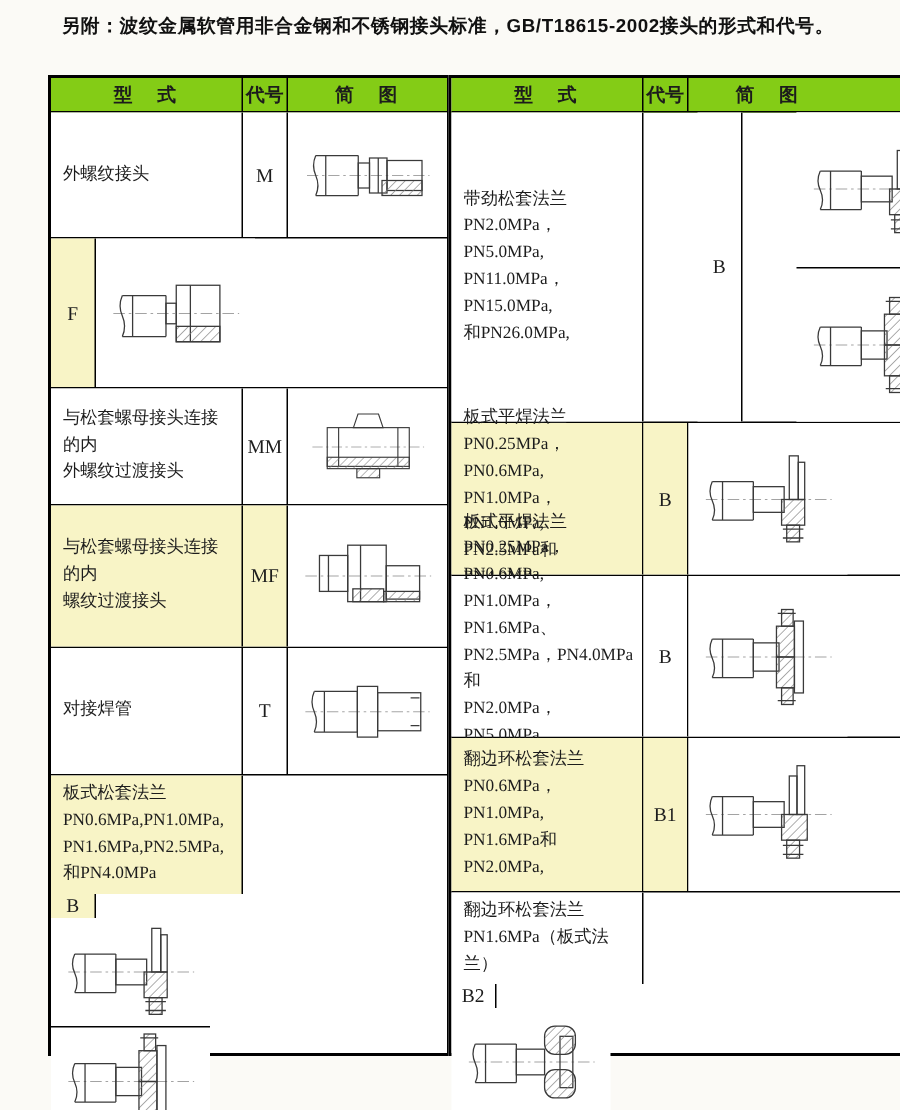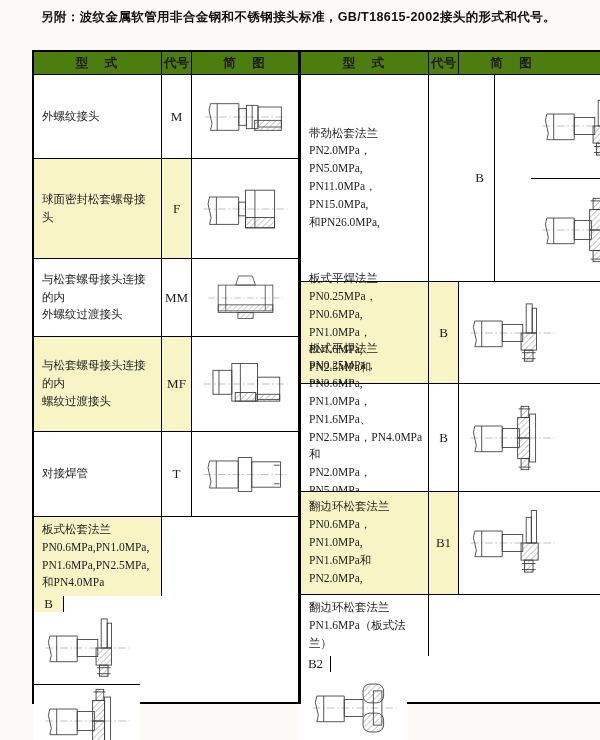--- a/index.html
+++ b/index.html
@@ -13,21 +13,21 @@
   .page{position:relative;width:600px;height:740px;}
   .title{
     position:absolute;left:41px;top:9px;
     font-size:12.5px;font-weight:700;
     font-family:"Liberation Sans","DejaVu Sans",sans-serif;
     letter-spacing:.4px;color:#111;
   }
   .tables{position:absolute;left:32px;top:50px;display:flex;}
   .tbl{border:2px solid #000;background:#fff;}
   .tbl.right{border-left-width:2px;margin-left:-1px;}
-  .hdr{display:flex;height:22px;background:#4d7c0f;border-bottom:1px solid #000;}
+  .hdr{display:flex;height:22px;background:#84cc16;border-bottom:1px solid #000;}
   .hcell{
     box-sizing:border-box;display:flex;align-items:center;justify-content:center;
     font-size:12.5px;font-weight:700;letter-spacing:2px;
   }
   .h-type{width:128px;border-right:1px solid #000;}
   .h-code{width:30px;border-right:1px solid #000;letter-spacing:0;}
   .h-diag{width:106px;}
   .row{display:flex;border-bottom:1px solid #000;box-sizing:border-box;}
   .row:last-child{border-bottom:none;flex-direction:column;}
   .cell{box-sizing:border-box;background:#fff;}
@@ -80,21 +80,20 @@
                 <rect x="44" y="32" width="9" height="20" fill="none" stroke="#3a3a3a" stroke-width="1"></rect>
                 <rect x="53" y="28" width="14" height="28" fill="none" stroke="#3a3a3a" stroke-width="1"></rect>
                 <line x1="60" y1="28" x2="60" y2="56" stroke="#3a3a3a" stroke-width="1" fill="none"></line>
                 <rect x="67" y="30" width="28" height="24" fill="none" stroke="#3a3a3a" stroke-width="1"></rect>
                 <rect x="63" y="46" width="32" height="12" fill="url(#hatch1)" stroke="#3a3a3a" stroke-width="1"></rect>
               </svg>
             </div>
           </div>
         </div>
         <div class="row hl" style="height: 100px;">
-          <div class="cell type">球面密封松套螺母接头</div>
           <div class="cell code">F</div>
           <div class="cell diag">
             <div class="dcell">
               <svg viewBox="0 0 104 84" width="89" height="72">
                 <defs>
                   <pattern id="hatch2" width="5" height="5" patternUnits="userSpaceOnUse" patternTransform="rotate(45)">
                     <line x1="0" y1="0" x2="0" y2="5" stroke="#808080" stroke-width="1"></line>
                   </pattern>
                 </defs>
                 <path d="M3 42 H101" stroke="#999" stroke-width="0.7" stroke-dasharray="9 3 2 3" fill="none"></path>

